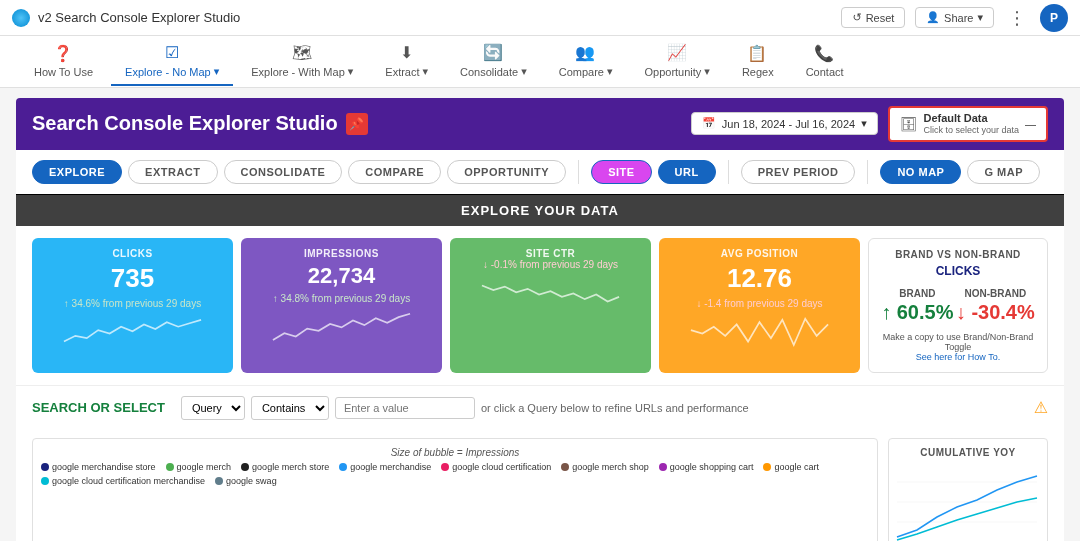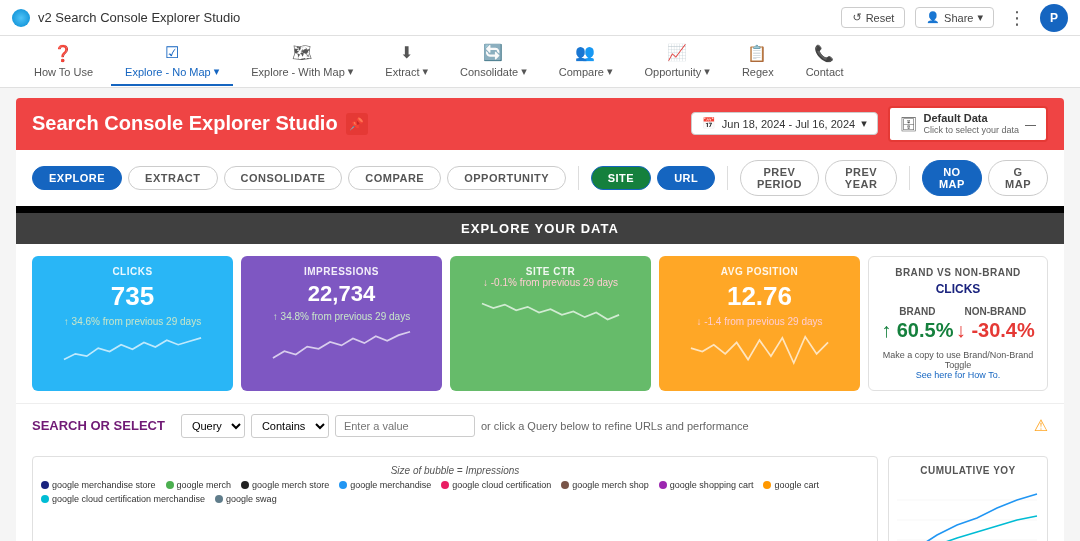--- a/index.html
+++ b/index.html
@@ -19,33 +19,33 @@
     .nav-bar { background: #fff; border-bottom: 1px solid #e0e0e0; display: flex; align-items: center; padding: 0 20px; height: 52px; gap: 4px; }
     .nav-item { display: flex; flex-direction: column; align-items: center; padding: 6px 14px; cursor: pointer; font-size: 11px; color: #555; gap: 3px; border-bottom: 2px solid transparent; }
     .nav-item.active { color: #1565c0; border-bottom: 2px solid #1565c0; }
     .nav-item .nav-icon { font-size: 16px; }
     .nav-dropdown { display: flex; align-items: center; gap: 3px; }
 
     
     .main { padding: 10px 16px; }
 
     
-    .studio-header { background: #ef4444; color: #fff; display: flex; align-items: center; justify-content: space-between; padding: 8px 16px; border-radius: 4px 4px 0 0; margin-bottom: 0; }
+    .studio-header { background: #4c1d95; color: #fff; display: flex; align-items: center; justify-content: space-between; padding: 8px 16px; border-radius: 4px 4px 0 0; margin-bottom: 0; }
     .studio-title-area { display: flex; align-items: center; gap: 8px; }
     .studio-title { font-size: 20px; font-weight: bold; color: #fff; }
     .pin-icon-box { background: #e53935; border-radius: 3px; width: 22px; height: 22px; display: flex; align-items: center; justify-content: center; cursor: pointer; }
     .date-selector { background: #fff; border: 1px solid #ccc; border-radius: 4px; padding: 4px 10px; font-size: 11px; color: #333; display: flex; align-items: center; gap: 6px; cursor: pointer; }
     .data-selector { background: #fff; border: 2px solid #e53935; border-radius: 4px; padding: 4px 10px; font-size: 11px; color: #333; display: flex; align-items: center; gap: 6px; cursor: pointer; }
     .data-selector-icon { font-size: 14px; color: #555; }
 
     
-    .action-row { background: #fff; padding: 10px 16px; display: flex; align-items: center; gap: 6px; border-bottom: 7px solid #000000; }
+    .action-row { background: #fff; padding: 10px 16px; display: flex; align-items: center; gap: 6px; border-bottom: 1px solid #000000; }
     .action-btn { border: 1px solid #ccc; background: #fff; border-radius: 20px; padding: 5px 16px; font-size: 11px; font-weight: 600; cursor: pointer; color: #555; letter-spacing: 0.5px; }
     .action-btn.active-explore { background: #1565c0; color: #fff; border-color: #1565c0; }
-    .action-btn.active-site { background: #15803d; color: #fff; border-color: #1565c0; }
+    .action-btn.active-site { background: #d946ef; color: #fff; border-color: #1565c0; }
     .action-btn.active-url { background: #1565c0; color: #fff; border-color: #1565c0; }
     .action-btn.nomap { background: #1565c0; color: #fff; border-color: #1565c0; }
     .separator { width: 1px; background: #ddd; height: 24px; margin: 0 6px; }
 
     
     .explore-section { background: #fff; padding: 0; }
     .explore-header { background: #404040; color: #fff; text-align: center; padding: 8px; font-size: 13px; font-weight: bold; letter-spacing: 1px; }
 
     
     .metrics-row { display: flex; gap: 8px; padding: 12px 16px; background: #fff; }
@@ -69,21 +69,21 @@
     .brand-table th { font-size: 10px; color: #555; text-align: center; }
     .brand-table td { font-size: 20px; font-weight: bold; text-align: center; }
     .brand-pct { font-size: 10px; text-align: center; }
     .brand-pct.up { color: #15803d; }
     .brand-pct.down { color: #e53935; }
     .brand-note { font-size: 9px; color: #555; text-align: center; margin-top: 6px; }
     .brand-link { font-size: 9px; color: #1565c0; text-align: center; cursor: pointer; }
 
     
     .search-row { padding: 10px 16px; background: #fff; display: flex; align-items: center; gap: 6px; border-top: 1px solid #eee; }
-    .search-label { font-size: 13px; font-weight: bold; color: #701a75; margin-right: 10px; }
+    .search-label { font-size: 13px; font-weight: bold; color: #15803d; margin-right: 10px; }
     .search-select { border: 1px solid #ccc; border-radius: 3px; padding: 4px 6px; font-size: 11px; background: #fff; }
     .search-input { border: 1px solid #ccc; border-radius: 3px; padding: 4px 8px; font-size: 11px; flex: 1; max-width: 140px; color: #999; }
     .search-hint { font-size: 11px; color: #666; flex: 1; }
     .warning-icon { color: #ffa726; font-size: 16px; }
 
     
     .chart-area { background: #fff; padding: 8px 16px; display: flex; gap: 10px; }
     .bubble-chart-container { flex: 1; border: 1px solid #e0e0e0; border-radius: 4px; padding: 8px; position: relative; min-height: 130px; }
     .chart-title { font-size: 10px; text-align: center; color: #555; font-style: italic; margin-bottom: 4px; }
     .chart-legend { display: flex; flex-wrap: wrap; gap: 4px 10px; font-size: 9px; color: #333; margin-bottom: 6px; }
@@ -208,21 +208,20 @@
     <button class="action-btn active-explore">EXPLORE</button>
     <button class="action-btn">EXTRACT</button>
     <button class="action-btn">CONSOLIDATE</button>
     <button class="action-btn">COMPARE</button>
     <button class="action-btn">OPPORTUNITY</button>
     <div class="separator"></div>
     <button class="action-btn active-site">SITE</button>
     <button class="action-btn active-url">URL</button>
     <div class="separator"></div>
     <button class="action-btn">PREV PERIOD</button>
-    <button class="action-btn">PREV YEAR</button>
     <div class="separator"></div>
     <button class="action-btn nomap">NO MAP</button>
     <button class="action-btn">G MAP</button>
   </div>
 
   <div class="explore-section">
     <div class="explore-header">EXPLORE YOUR DATA</div>
 
     <div class="metrics-row">
 

